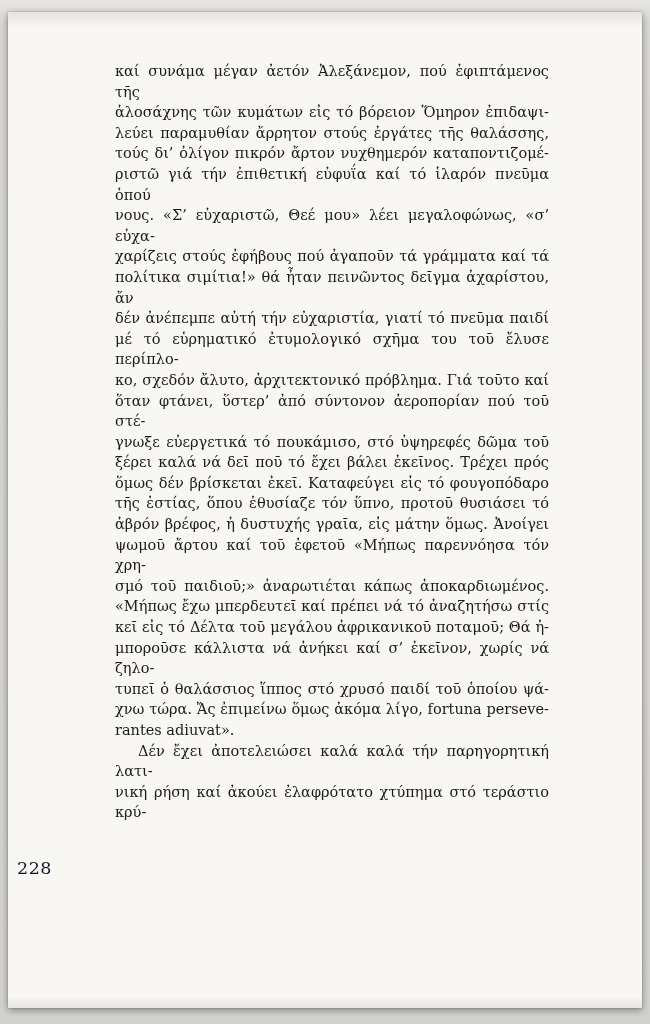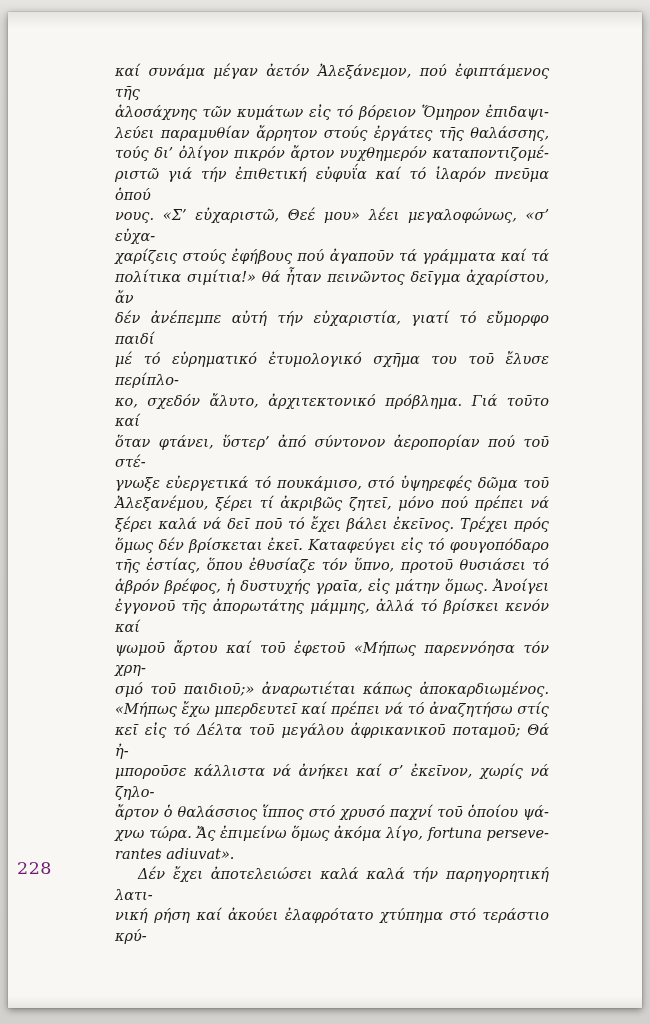--- a/index.html
+++ b/index.html
@@ -42,38 +42,37 @@
     left: 0; bottom: 0; right: 0;
     height: 12px;
     background: linear-gradient(0deg, rgba(0,0,0,0.07), rgba(0,0,0,0));
     pointer-events: none;
   }
   .page-number {
     position: absolute;
     left: 9px;
     top: 846px;
     font-size: 17.5px;
-    color: #701a75;
+    color: #0f172a;
     letter-spacing: 0.5px;
   }
   .text-block {
     position: absolute;
     left: 107px;
     top: 49px;
     width: 434px;
     font-size: 14.5px;
     line-height: 20.6px;
     color: #1c1b19;
     text-rendering: optimizeLegibility;
   }
   .line {
     text-align: justify;
     text-align-last: justify;
     white-space: normal;
-    font-style: italic;
   }
   .line.par-last {
     text-align-last: left;
   }
   .line.indent {
     text-indent: 23px;
   }
 </style>
 </head>
 <body>
@@ -83,36 +82,34 @@
     <div class="page-number">228</div>
     <div class="text-block">
         <div class="line">καί συνάμα μέγαν ἀετόν Ἀλεξάνεμον, πού ἐφιπτάμενος τῆς</div>
         <div class="line">ἁλοσάχνης τῶν κυμάτων εἰς τό βόρειον Ὅμηρον ἐπιδαψι-</div>
         <div class="line">λεύει παραμυθίαν ἄρρητον στούς ἐργάτες τῆς θαλάσσης,</div>
         <div class="line">τούς δι’ ὀλίγον πικρόν ἄρτον νυχθημερόν καταποντιζομέ-</div>
         <div class="line">ριστῶ γιά τήν ἐπιθετική εὐφυΐα καί τό ἱλαρόν πνεῦμα ὁπού</div>
         <div class="line">νους. «Σ’ εὐχαριστῶ, Θεέ μου» λέει μεγαλοφώνως, «σ’ εὐχα-</div>
         <div class="line">χαρίζεις στούς ἐφήβους πού ἀγαποῦν τά γράμματα καί τά</div>
         <div class="line">πολίτικα σιμίτια!» θά ἦταν πεινῶντος δεῖγμα ἀχαρίστου, ἄν</div>
-        <div class="line">δέν ἀνέπεμπε αὐτή τήν εὐχαριστία, γιατί τό εὔμορφο παιδί</div>
+        <div class="line">δέν ἀνέπεμπε αὐτή τήν εὐχαριστία, γιατί τό πνεῦμα παιδί</div>
         <div class="line">μέ τό εὑρηματικό ἐτυμολογικό σχῆμα του τοῦ ἔλυσε περίπλο-</div>
         <div class="line">κο, σχεδόν ἄλυτο, ἀρχιτεκτονικό πρόβλημα. Γιά τοῦτο καί</div>
         <div class="line">ὅταν φτάνει, ὕστερ’ ἀπό σύντονον ἀεροπορίαν πού τοῦ στέ-</div>
         <div class="line">γνωξε εὐεργετικά τό πουκάμισο, στό ὑψηρεφές δῶμα τοῦ</div>
-        <div class="line">Ἀλεξανέμου, ξέρει τί ἀκριβῶς ζητεῖ, μόνο πού πρέπει νά</div>
         <div class="line">ξέρει καλά νά δεῖ ποῦ τό ἔχει βάλει ἐκεῖνος. Τρέχει πρός</div>
         <div class="line">ὅμως δέν βρίσκεται ἐκεῖ. Καταφεύγει εἰς τό φουγοπόδαρο</div>
         <div class="line">τῆς ἑστίας, ὅπου ἐθυσίαζε τόν ὕπνο, προτοῦ θυσιάσει τό</div>
         <div class="line">ἁβρόν βρέφος, ἡ δυστυχής γραῖα, εἰς μάτην ὅμως. Ἀνοίγει</div>
-        <div class="line">ἐγγονοῦ τῆς ἀπορωτάτης μάμμης, ἀλλά τό βρίσκει κενόν καί</div>
         <div class="line">ψωμοῦ ἄρτου καί τοῦ ἐφετοῦ «Μήπως παρεννόησα τόν χρη-</div>
         <div class="line">σμό τοῦ παιδιοῦ;» ἀναρωτιέται κάπως ἀποκαρδιωμένος.</div>
         <div class="line">«Μήπως ἔχω μπερδευτεῖ καί πρέπει νά τό ἀναζητήσω στίς</div>
         <div class="line">κεῖ εἰς τό Δέλτα τοῦ μεγάλου ἀφρικανικοῦ ποταμοῦ; Θά ἠ-</div>
         <div class="line">μποροῦσε κάλλιστα νά ἀνήκει καί σ’ ἐκεῖνον, χωρίς νά ζηλο-</div>
-        <div class="line">ἄρτον ὁ θαλάσσιος ἵππος στό χρυσό παχνί τοῦ ὁποίου ψά-</div>
+        <div class="line">τυπεῖ ὁ θαλάσσιος ἵππος στό χρυσό παιδί τοῦ ὁποίου ψά-</div>
         <div class="line">χνω τώρα. Ἄς ἐπιμείνω ὅμως ἀκόμα λίγο, fortuna perseve-</div>
         <div class="line par-last">rantes adiuvat».</div>
         <div class="line indent">Δέν ἔχει ἀποτελειώσει καλά καλά τήν παρηγορητική λατι-</div>
         <div class="line">νική ρήση καί ἀκούει ἐλαφρότατο χτύπημα στό τεράστιο κρύ-</div>
       </div>
   </div>
 </div>
 
 </body></html>

